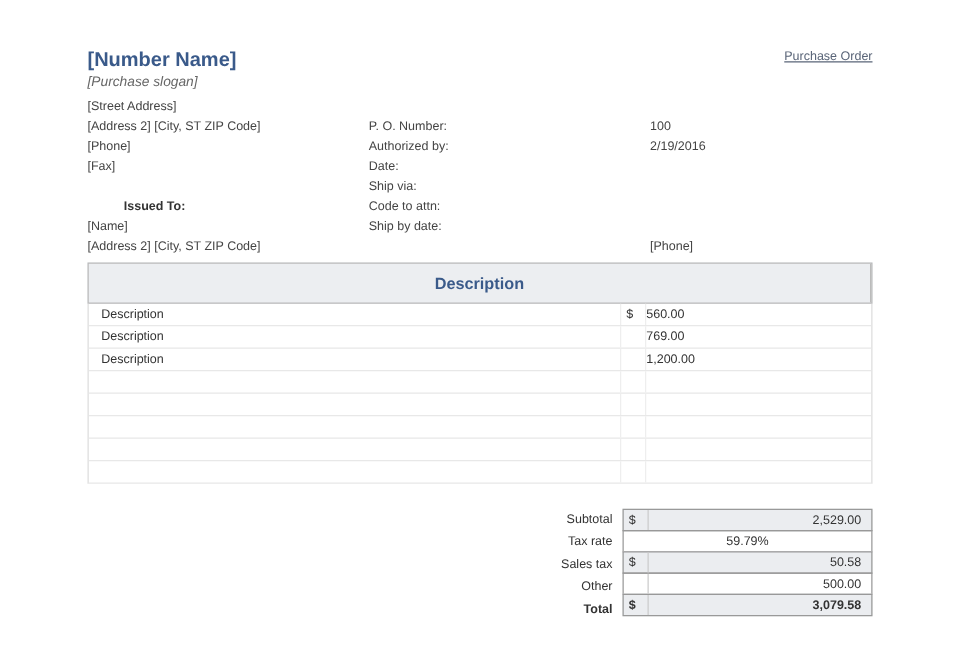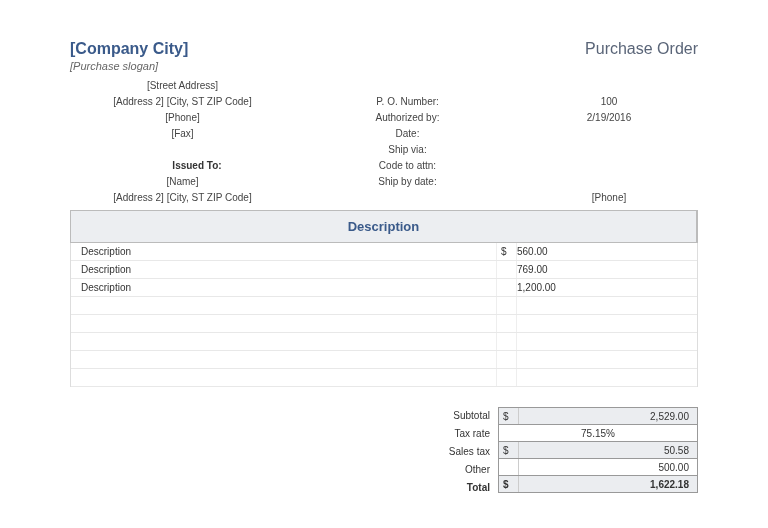--- a/index.html
+++ b/index.html
@@ -22,29 +22,29 @@
     font-weight: bold;
     color: #3a5a8a;
   }
   .slogan {
     font-style: italic;
     font-size: 11px;
     color: #666;
     margin-top: 2px;
   }
   .doc-title {
-    font-size: 16px;
+    font-size: 10px;
     color: #5a6578;
+    text-decoration: underline;
   }
   .info-block {
     margin-top: 6px;
     display: flex;
     font-size: 10px;
     color: #444;
-    text-align: center;
   }
   .col1 { width: 225px; }
   .col2 { width: 225px; }
   .col3 { flex: 1; }
   .info-line { line-height: 16px; height: 16px; }
   .bold { font-weight: bold; color: #333; padding-left: 29px; }
   .table-header {
     display: flex;
     background: #eceef1;
     border: 1px solid #bbb;
@@ -95,21 +95,21 @@
   .grey { background: #ebedf0; }
   .total-bold { font-weight: bold; }
   .tax-row { display:flex; height:18px; line-height:18px; border:1px solid #999; margin-bottom:-1px; }
   .tax-val { flex:1; text-align:center; }
 </style>
 </head>
 <body>
 
 <div class="header-row">
   <div>
-    <div class="company-name">[Company City]</div>
+    <div class="company-name">[Number Name]</div>
     <div class="slogan">[Purchase slogan]</div>
   </div>
   <div class="doc-title">Purchase Order</div>
 </div>
 
 <div class="info-block">
   <div class="col1">
     <div class="info-line">[Street Address]</div>
     <div class="info-line">[Address 2] [City, ST ZIP Code]</div>
     <div class="info-line">[Phone]</div>
@@ -194,28 +194,28 @@
     <div>Sales tax</div>
     <div>Other</div>
     <div class="total-bold">Total</div>
   </div>
   <div class="totals-values">
     <div class="tv-row grey">
       <div class="tv-cur">$</div>
       <div class="tv-val">2,529.00</div>
     </div>
     <div class="tax-row">
-      <div class="tax-val">75.15%</div>
+      <div class="tax-val">59.79%</div>
     </div>
     <div class="tv-row grey">
       <div class="tv-cur">$</div>
       <div class="tv-val">50.58</div>
     </div>
     <div class="tv-row">
       <div class="tv-cur"></div>
       <div class="tv-val">500.00</div>
     </div>
     <div class="tv-row grey total-bold">
       <div class="tv-cur">$</div>
-      <div class="tv-val">1,622.18</div>
+      <div class="tv-val">3,079.58</div>
     </div>
   </div>
 </div>
 
 </body></html>

